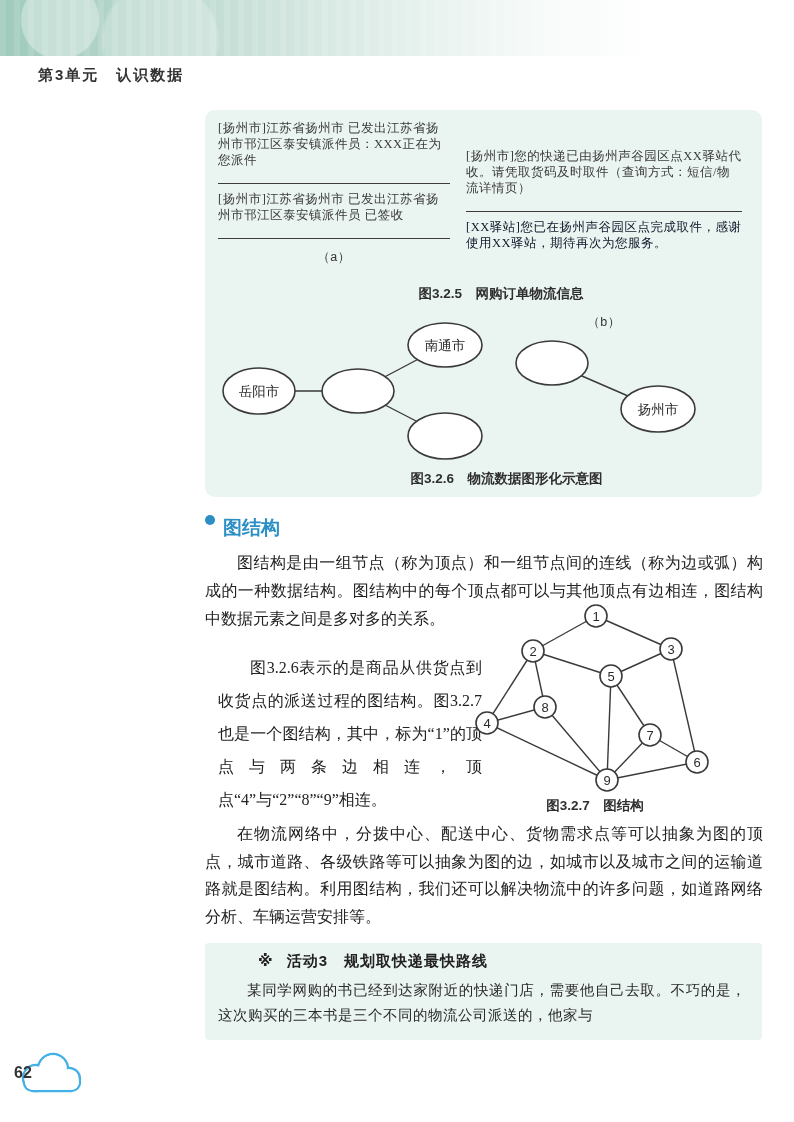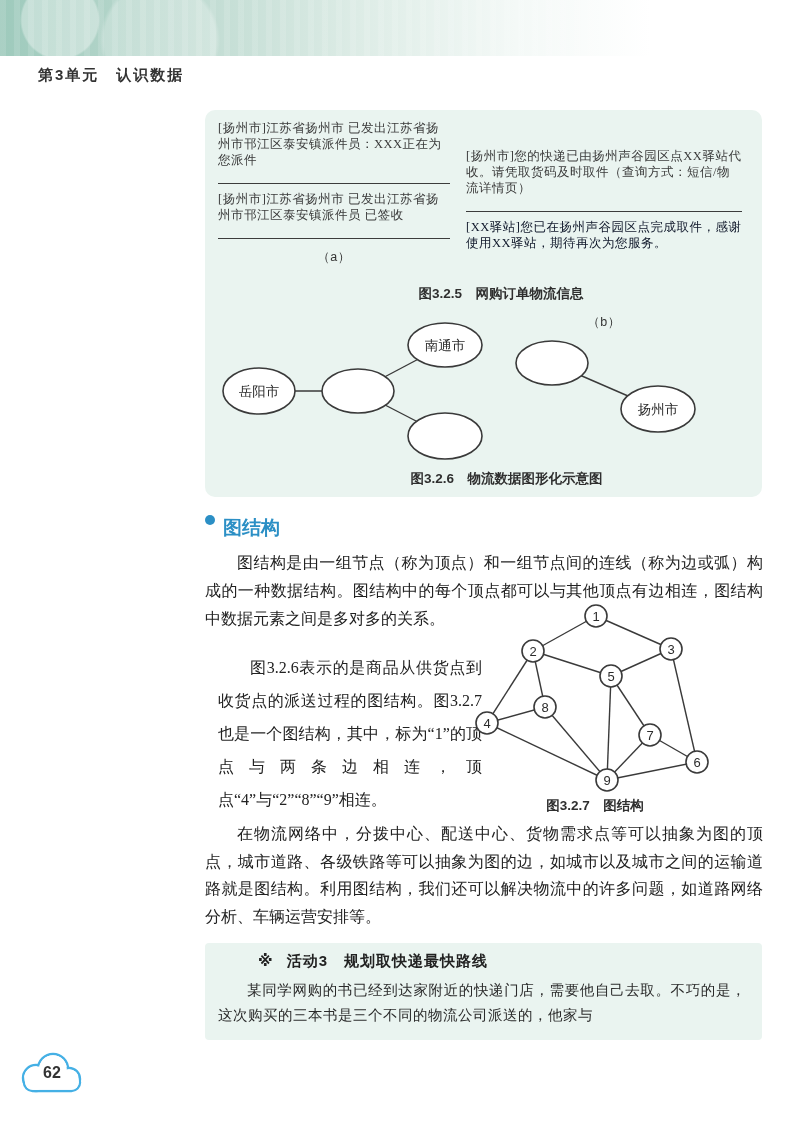--- a/index.html
+++ b/index.html
@@ -67,21 +67,21 @@
     font-size:15px;font-weight:bold;color:#222;letter-spacing:1px;margin-left:40px;
   }
   .activity-para{
     left:218px;top:978px;width:528px;
     font-size:14.5px;line-height:25px;color:#2b2b2b;
     text-align:justify;text-indent:2em;letter-spacing:0.5px;
   }
 
   .cloud-wrap{left:14px;top:1048px;width:76px;height:54px;}
   .cloud-num{
-    position:absolute;left:0;top:16px;width:76px;text-align:center;
+    position:absolute;left:0;top:16px;width:76px;
     font-family:"Liberation Sans","DejaVu Sans",sans-serif;
     font-size:16px;font-weight:bold;color:#333;
   }
   svg{display:block;}
 </style>
 </head>
 <body>
 
 <div class="abs banner">
   <div class="abs banner-title">第3单元　认识数据</div>

